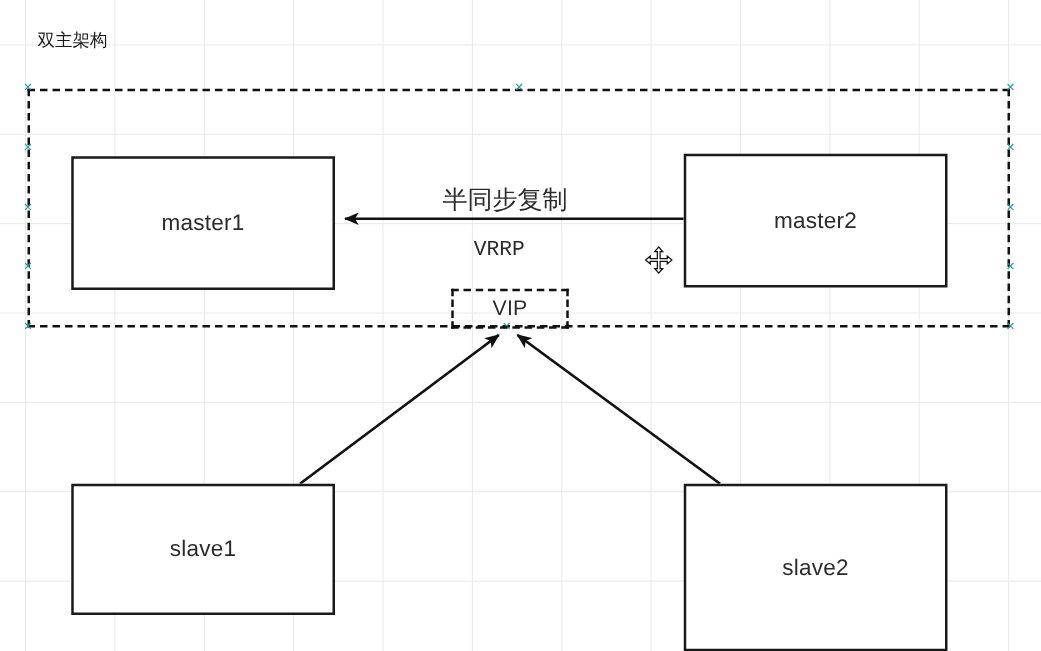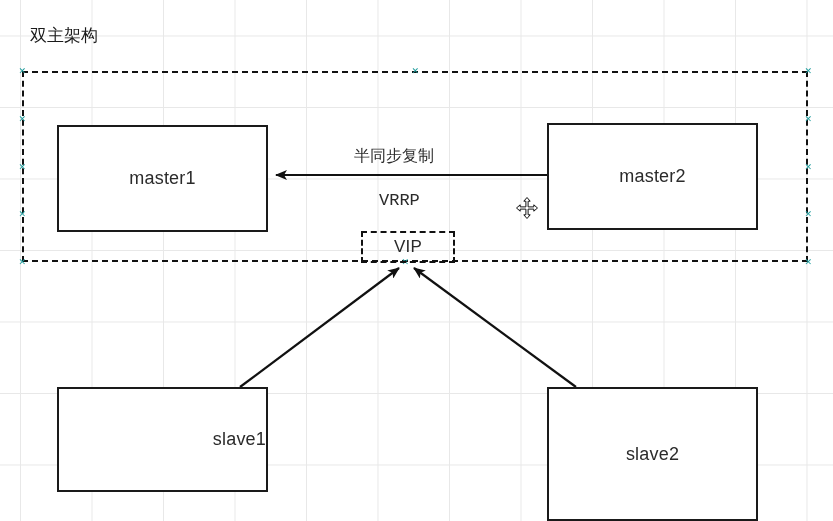--- a/index.html
+++ b/index.html
@@ -42,21 +42,21 @@
   .node-label {
     font-size: 18px;
     color: #2b2b2b;
     font-family: "Liberation Sans", "DejaVu Sans", sans-serif;
     letter-spacing: 0.2px;
   }
   #diagram-title {
     position: absolute;
     left: 30px;
     top: 24px;
-    font-size: 17px;
+    font-size: 14px;
     color: #1a1a1a;
     font-family: Liberation Mono, monospace;
     white-space: nowrap;
   }
   #selection-rect {
     position: absolute;
     left: 22px;
     top: 71px;
     width: 786px;
     height: 191px;
@@ -87,21 +87,21 @@
     border: 2px dashed #111111;
     box-sizing: border-box;
     background: transparent;
     display: flex;
     align-items: center;
     justify-content: center;
   }
   #vip-box .node-label { font-size: 17px; }
   .edge-label {
     position: absolute;
-    font-size: 16px;
+    font-size: 20px;
     color: #2b2b2b;
     white-space: nowrap;
     font-family: Liberation Serif, serif;
   }
   #label-replication {
     left: 354px;
     top: 146px;
   }
   #label-vrrp {
     left: 379px;
@@ -158,21 +158,21 @@
   </div>
 
   <div class="node-box" style="left:547px; top:123px; width:211px; height:107px;">
     <span class="node-label">master2</span>
   </div>
 
   <div id="vip-box">
     <span class="node-label">VIP</span>
   </div>
 
-  <div class="node-box" style="left:57px; top:387px; width:211px; height:105px;justify-content:flex-end;">
+  <div class="node-box" style="left:57px; top:387px; width:211px; height:105px;">
     <span class="node-label">slave1</span>
   </div>
 
   <div class="node-box" style="left:547px; top:387px; width:211px; height:134px;">
     <span class="node-label">slave2</span>
   </div>
 
   <div class="edge-label" id="label-replication">半同步复制</div>
 
   <div class="edge-label" id="label-vrrp">VRRP</div>

